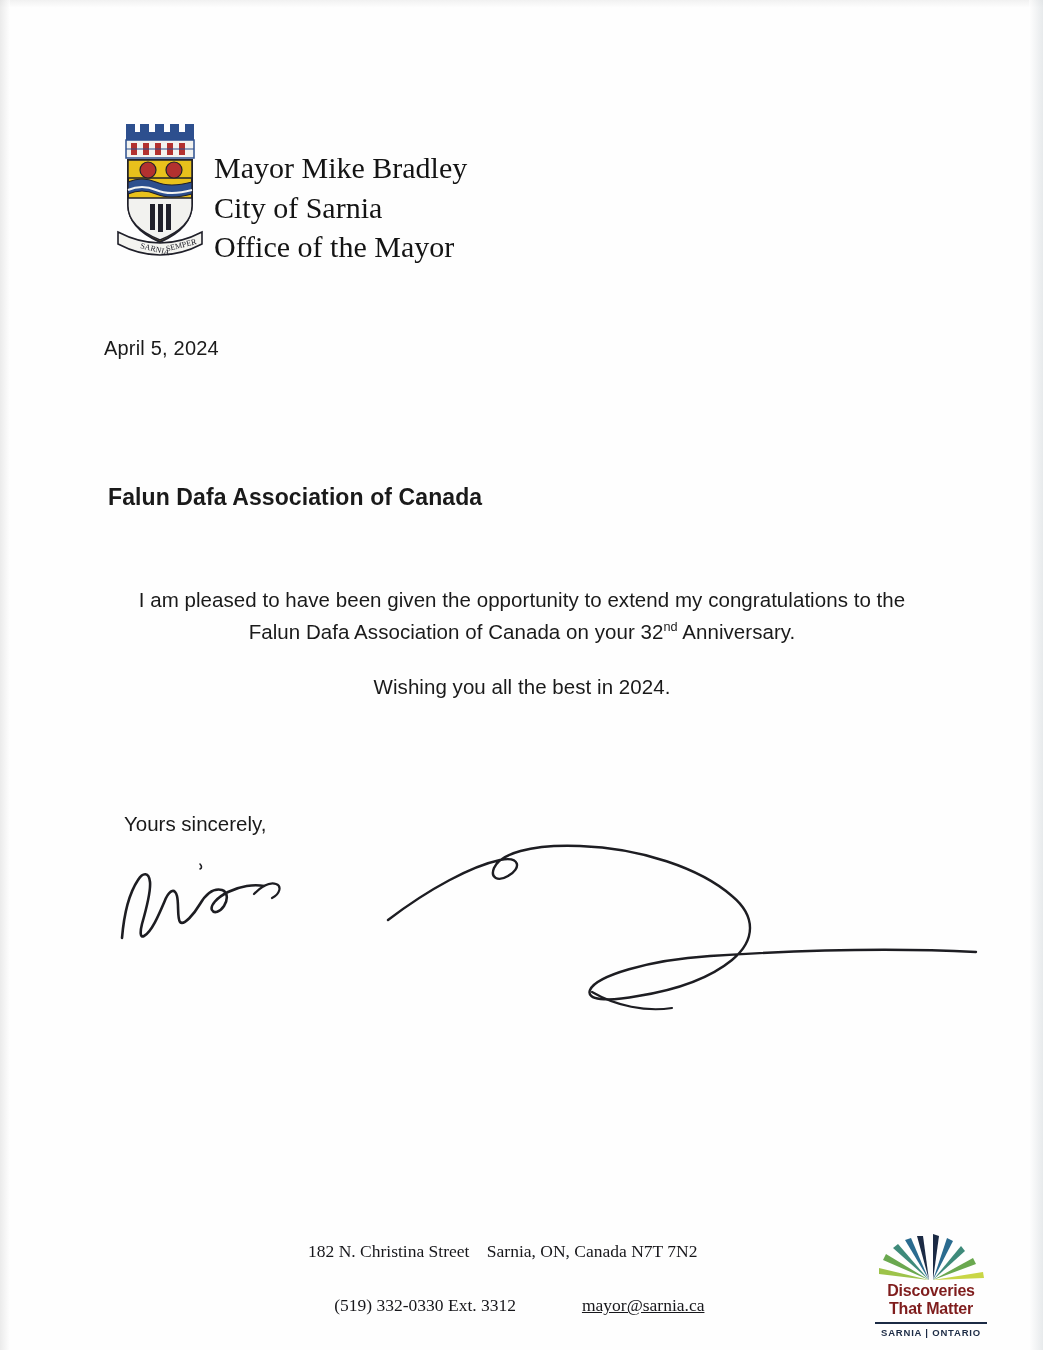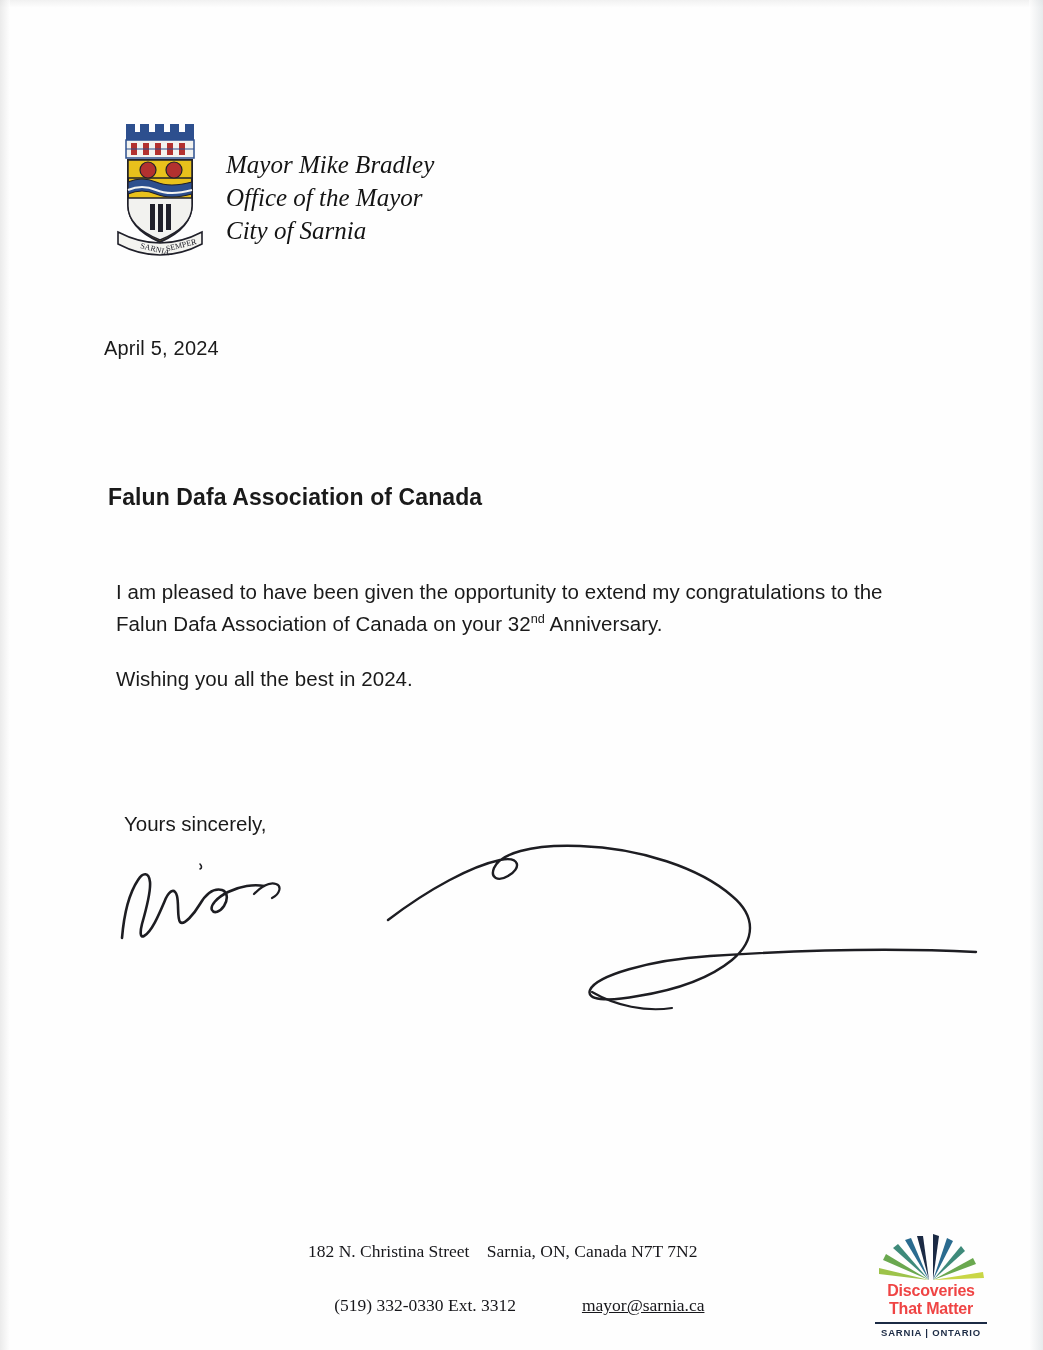--- a/index.html
+++ b/index.html
@@ -55,25 +55,24 @@
   }
   .crest {
     width: 96px;
     height: 150px;
     position: relative;
     flex: 0 0 auto;
   }
   .crest svg { display: block; }
 
   .letterhead-text {
-    margin-left: 18px;
+    margin-left: 6px;
     padding-top: 28px;
     font-family: "Liberation Serif", serif;
-    font-style: italic;
-    font-size: 25px;
+    font-size: 30px;
     line-height: 1.32;
     color: #141414;
   }
 
   
   .date {
     position: absolute;
     left: 104px;
     top: 337px;
     font-size: 20px;
@@ -89,21 +88,21 @@
   }
   .body-copy {
     position: absolute;
     left: 116px;
     top: 572px;
     width: 812px;
     font-size: 20.5px;
     line-height: 1.56;
     letter-spacing: .05px;
   }
-  .body-copy p { margin: 4px 0 23px 0; }
+  .body-copy p { margin: 12px 0 23px 0; text-align: center; }
   .body-copy sup { font-size: .62em; vertical-align: super; }
 
   .closing {
     position: absolute;
     left: 124px;
     top: 812px;
     font-size: 20.5px;
   }
 
   .signature-block {
@@ -162,21 +161,21 @@
     text-align: center;
   }
   .logo-burst {
     height: 48px;
     margin-bottom: 2px;
   }
   .logo-title {
     font-size: 16px;
     font-weight: 700;
     line-height: 1.12;
-    color: #ef4444;
+    color: #7f1d1d;
     letter-spacing: -.2px;
   }
   .logo-rule {
     margin: 4px auto 3px auto;
     width: 112px;
     height: 2px;
     background: #1b2a44;
   }
   .logo-sub {
     font-size: 9.5px;
@@ -238,22 +237,22 @@
         </g>
 
         <path d="M6 112 Q48 134 90 112 L90 124 Q48 146 6 124 Z" fill="#f4f4f0" stroke="#20202a" stroke-width="1.6"></path>
         <text x="28" y="128" font-family="Liberation Serif, serif" font-size="8" fill="#20202a" transform="rotate(14 28 128)">SARNIA</text>
         <text x="54" y="130" font-family="Liberation Serif, serif" font-size="8" fill="#20202a" transform="rotate(-14 60 128)">SEMPER</text>
       </svg>
     </div>
 
     <div class="letterhead-text">
       <div>Mayor Mike Bradley</div>
+      <div>City of Sarnia</div>
       <div>Office of the Mayor</div>
-      <div>City of Sarnia</div>
     </div>
   </div>
 
   <div class="date">April 5, 2024</div>
 
   <div class="recipient">Falun Dafa Association of Canada</div>
 
   <div class="body-copy">
     <p><span>I am pleased to have been given the opportunity to extend my congratulations to the Falun Dafa Association of Canada on your 32</span><sup>nd</sup><span> Anniversary.</span></p>
     <p>Wishing you all the best in 2024.</p>

